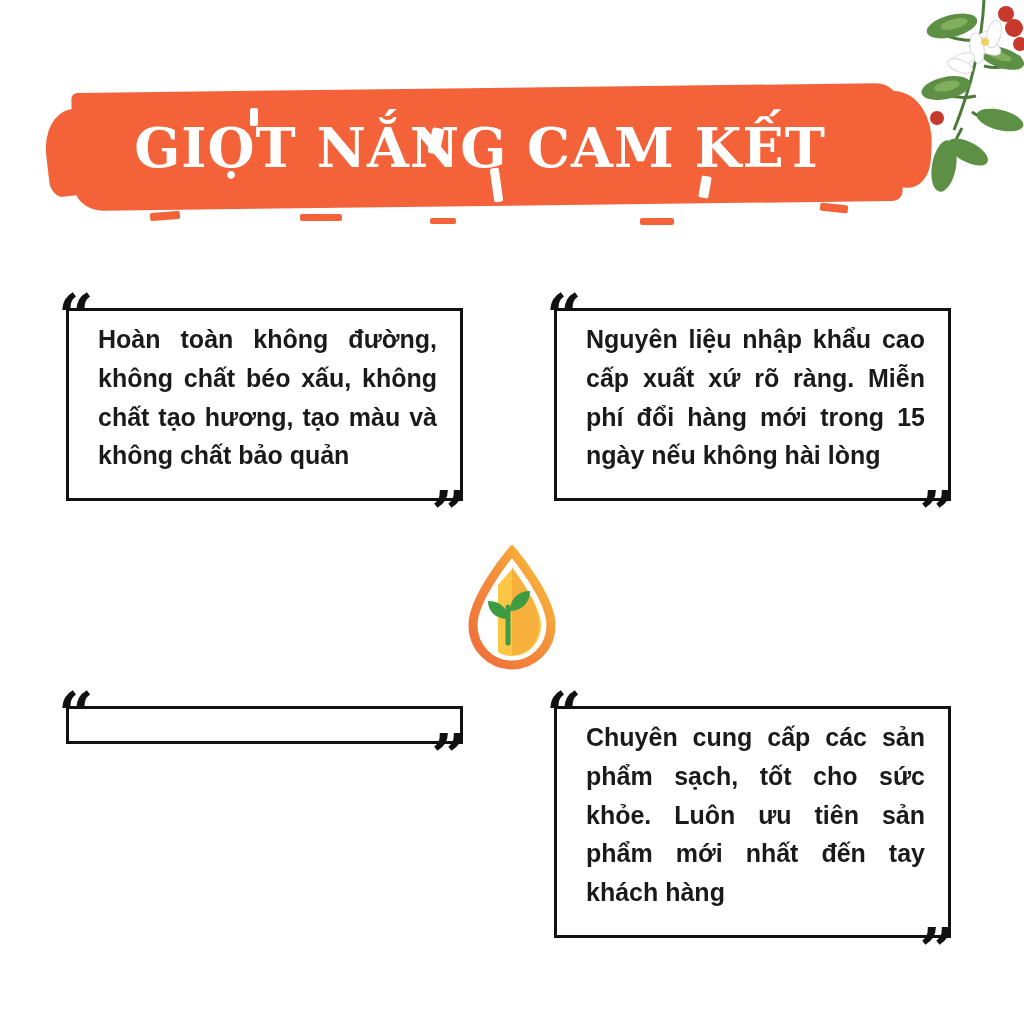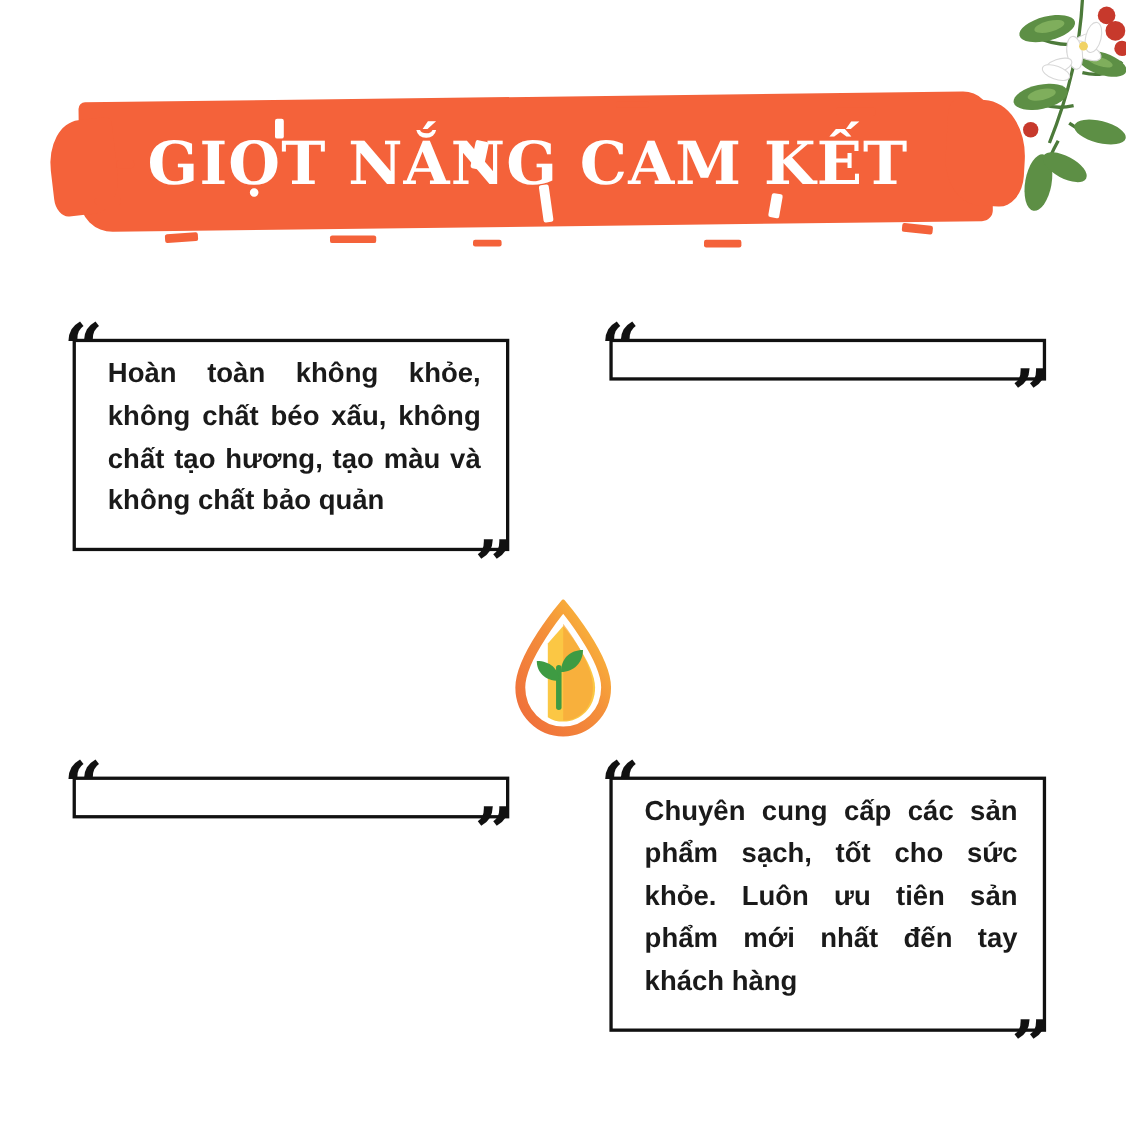--- a/index.html
+++ b/index.html
@@ -209,29 +209,30 @@
     </g>
   </svg>
 </div>
 
 <div class="grid">
 
   <div class="card c1">
     <div class="card-box"></div>
     <div class="card-text">
       <span class="q-open">“</span>
-      <span>Hoàn toàn không khỏe, không chất béo xấu, không chất tạo hương, tạo màu và không chất bảo quản</span>
+      <span>Hoàn toàn không đường, không chất béo xấu, không chất tạo hương, tạo màu và không chất bảo quản</span>
       <span class="q-close">”</span>
     </div>
   </div>
 
   <div class="card c2">
     <div class="card-box"></div>
     <div class="card-text">
       <span class="q-open">“</span>
+      <span>Nguyên liệu nhập khẩu cao cấp xuất xứ rõ ràng. Miễn phí đổi hàng mới trong 15 ngày nếu không hài lòng</span>
       <span class="q-close">”</span>
     </div>
   </div>
 
   <div class="card c3">
     <div class="card-box"></div>
     <div class="card-text">
       <span class="q-open">“</span>
       <span class="q-close">”</span>
     </div>

